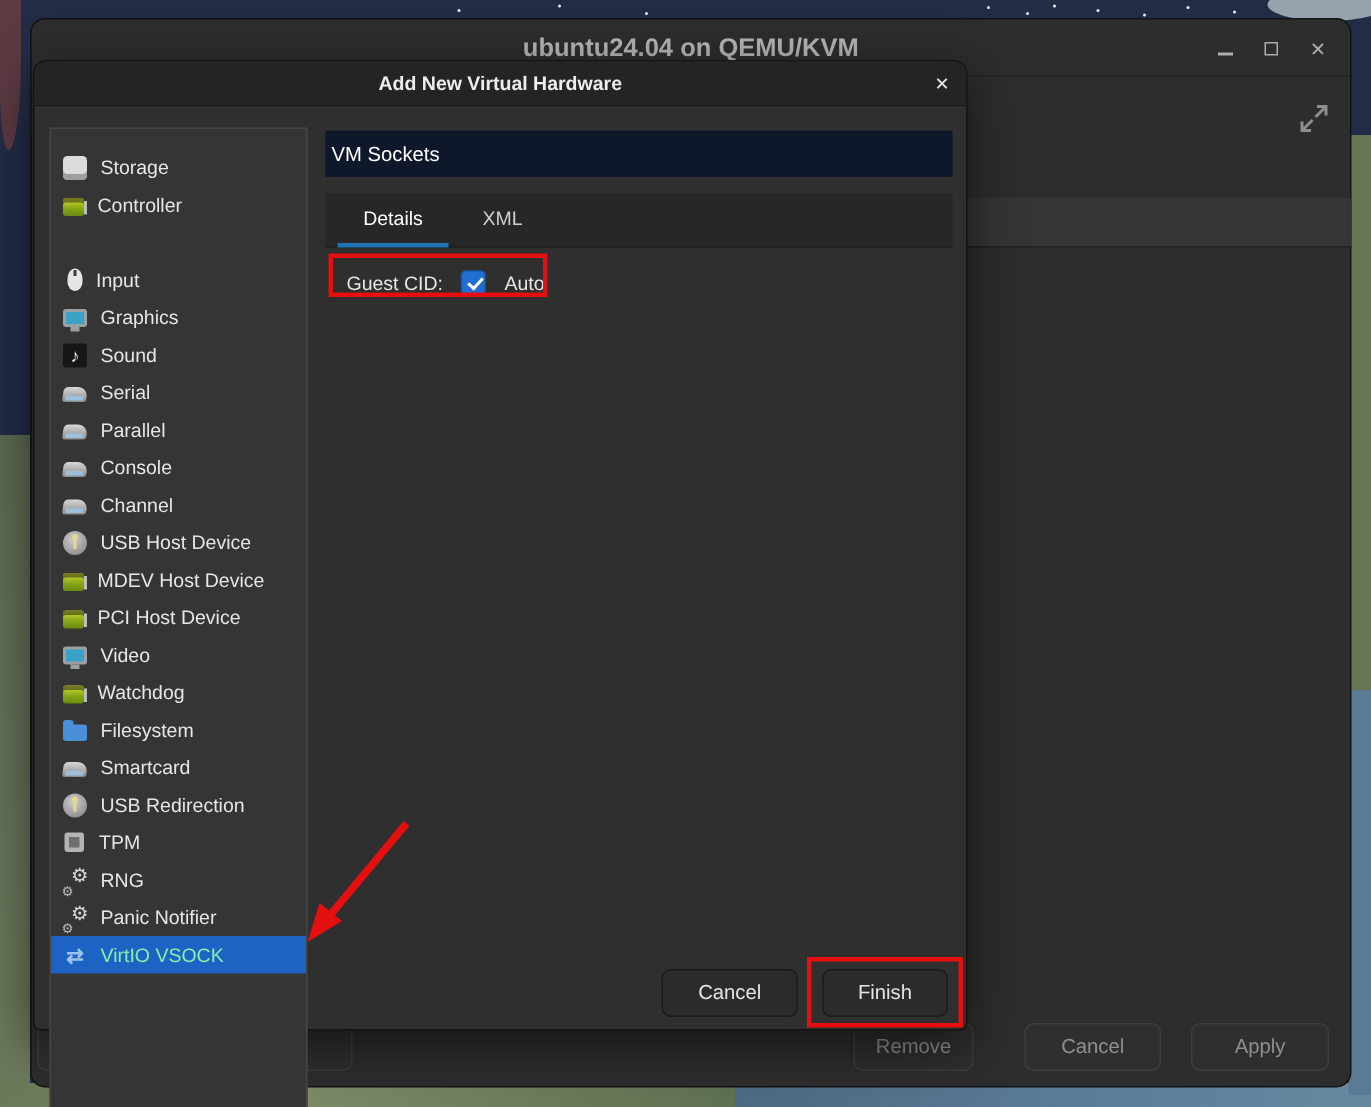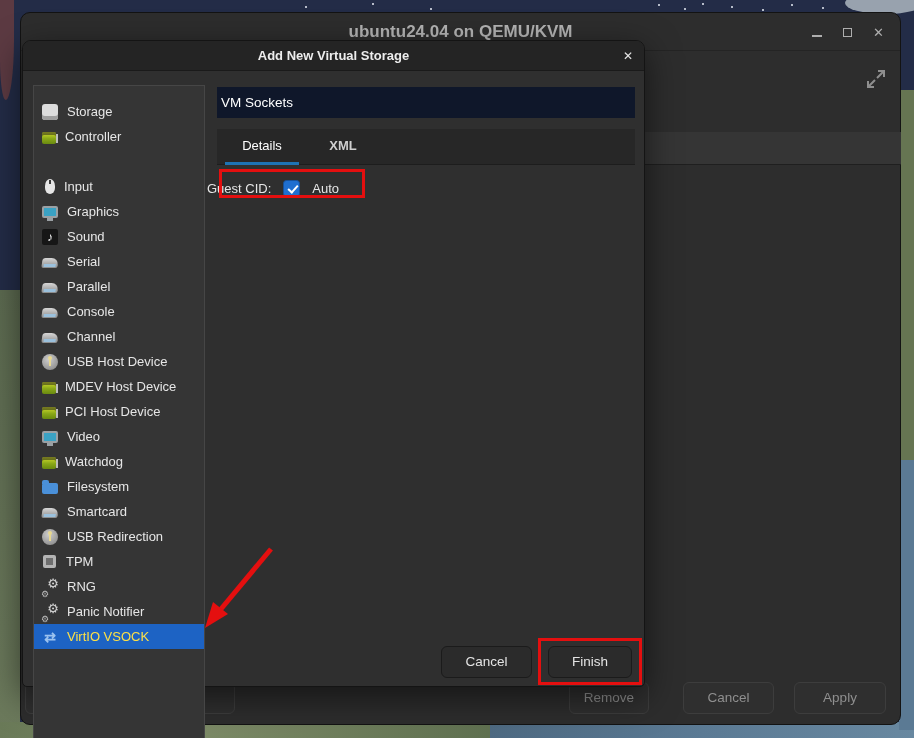--- a/index.html
+++ b/index.html
@@ -44,21 +44,21 @@
                    border-bottom:1px solid #1a1a1a; }
   #dialog-title { width:100%; text-align:center; line-height:30px; font-size:13px; font-weight:bold; color:#ededed; }
   #dialog-close { position:absolute; right:11px; top:0; line-height:30px; color:#e6e6e6; font-size:12px; }
 
   
   #hw-list { left:10px; top:44px; width:172px; height:714px; background:#353535;
              border:1px solid #464646; overflow:hidden; padding-top:13px; }
   .srow { display:flex; align-items:center; height:25px; padding-left:8px; gap:9px; }
   .srow.selected { background:#1d63c4; }
   .slabel { font-size:13px; color:#e6e6e6; white-space:nowrap; }
-  .srow.selected .slabel { color:#fde047; }
+  .srow.selected .slabel { color:#86efac; }
 
   
   .ic { width:16px; height:16px; position:relative; display:inline-block; flex:none; }
   .ic-blank { visibility:hidden; }
   .ic-drive { background:#dcdcdc; border-radius:3px; box-shadow:inset 0 -4px 0 #9f9f9f; }
   .ic-card { background:linear-gradient(180deg,#d8e030,#8aa818 55%,#6a8a10); border-radius:2px;
              height:12px; width:14px; margin-top:2px; box-shadow:inset 0 3px 0 rgba(40,40,20,.55); }
   .ic-card::after { content:""; position:absolute; right:-2px; top:2px; width:2px; height:9px; background:#bdbdbd; }
   .ic-mouse { background:#e6e6e6; width:10px; height:15px; margin-left:3px;
               border-radius:5px 5px 5px 5px / 7px 7px 6px 6px; }
@@ -87,22 +87,22 @@
   .ic-vsock::before { content:"⇄"; position:absolute; left:0; top:0; width:100%; text-align:center;
                       color:#9cc3ef; font-weight:bold; font-size:14px; line-height:16px; }
 
   
   #panel-header { left:194px; top:46px; width:418px; height:31px; background:#0f172a;
                   color:#ffffff; font-size:13.5px; line-height:31px; padding-left:4px; }
   #tab-bar { left:194px; top:88px; width:418px; height:36px; background:#272727; border-bottom:1px solid #1d1d1d; }
   .tab { position:absolute; top:0; height:36px; text-align:center; font-size:13px; line-height:34px; color:#cfcfcf; }
   #tab-details { left:8px; width:74px; color:#ffffff; }
   #tab-details::after { content:""; position:absolute; left:0; bottom:0; width:100%; height:3px; background:#1e73b4; }
-  #tab-xml { left:96px; width:60px;font-weight:bold; }
-  #cid-row { left:184px; top:135px; height:24px; display:flex; align-items:center; gap:12px; }
+  #tab-xml { left:88px; width:60px; }
+  #cid-row { left:208px; top:135px; height:24px; display:flex; align-items:center; gap:12px; }
   #cid-label { font-size:13px; color:#e6e6e6; }
   #auto-checkbox { width:17px; height:17px; background:#1f6fd0; border:1px solid #17519a;
                    border-radius:3.5px; position:relative; }
   #auto-checkbox::after { content:""; position:absolute; left:3.5px; top:4px; width:8px; height:4px;
                           border-left:2.2px solid #fff; border-bottom:2.2px solid #fff; transform:rotate(-48deg); }
   #auto-label { font-size:13px; color:#e6e6e6; }
 
   
   .dlg-btn { position:absolute; height:32px; background:#2b2b2b; border:1px solid #1b1b1b;
              border-radius:6px; color:#e4e4e4; font-size:13.5px; text-align:center; }
@@ -163,21 +163,21 @@
   <div id="btn-win-cancel" class="win-btn">
     <span>Cancel</span>
   </div>
   <div id="btn-apply" class="win-btn">
     <span>Apply</span>
   </div>
 </div>
 
 <div id="dialog" class="abs">
   <div id="dialog-header" class="abs">
-    <div id="dialog-title">Add New Virtual Storage</div>
+    <div id="dialog-title">Add New Virtual Hardware</div>
     <div id="dialog-close">✕</div>
   </div>
 
   <div id="hw-list" class="abs">
       <div class="srow">
         <span class="ic ic-drive"></span>
         <span class="slabel">Storage</span>
       </div>
       <div class="srow">
         <span class="ic ic-card"></span>

